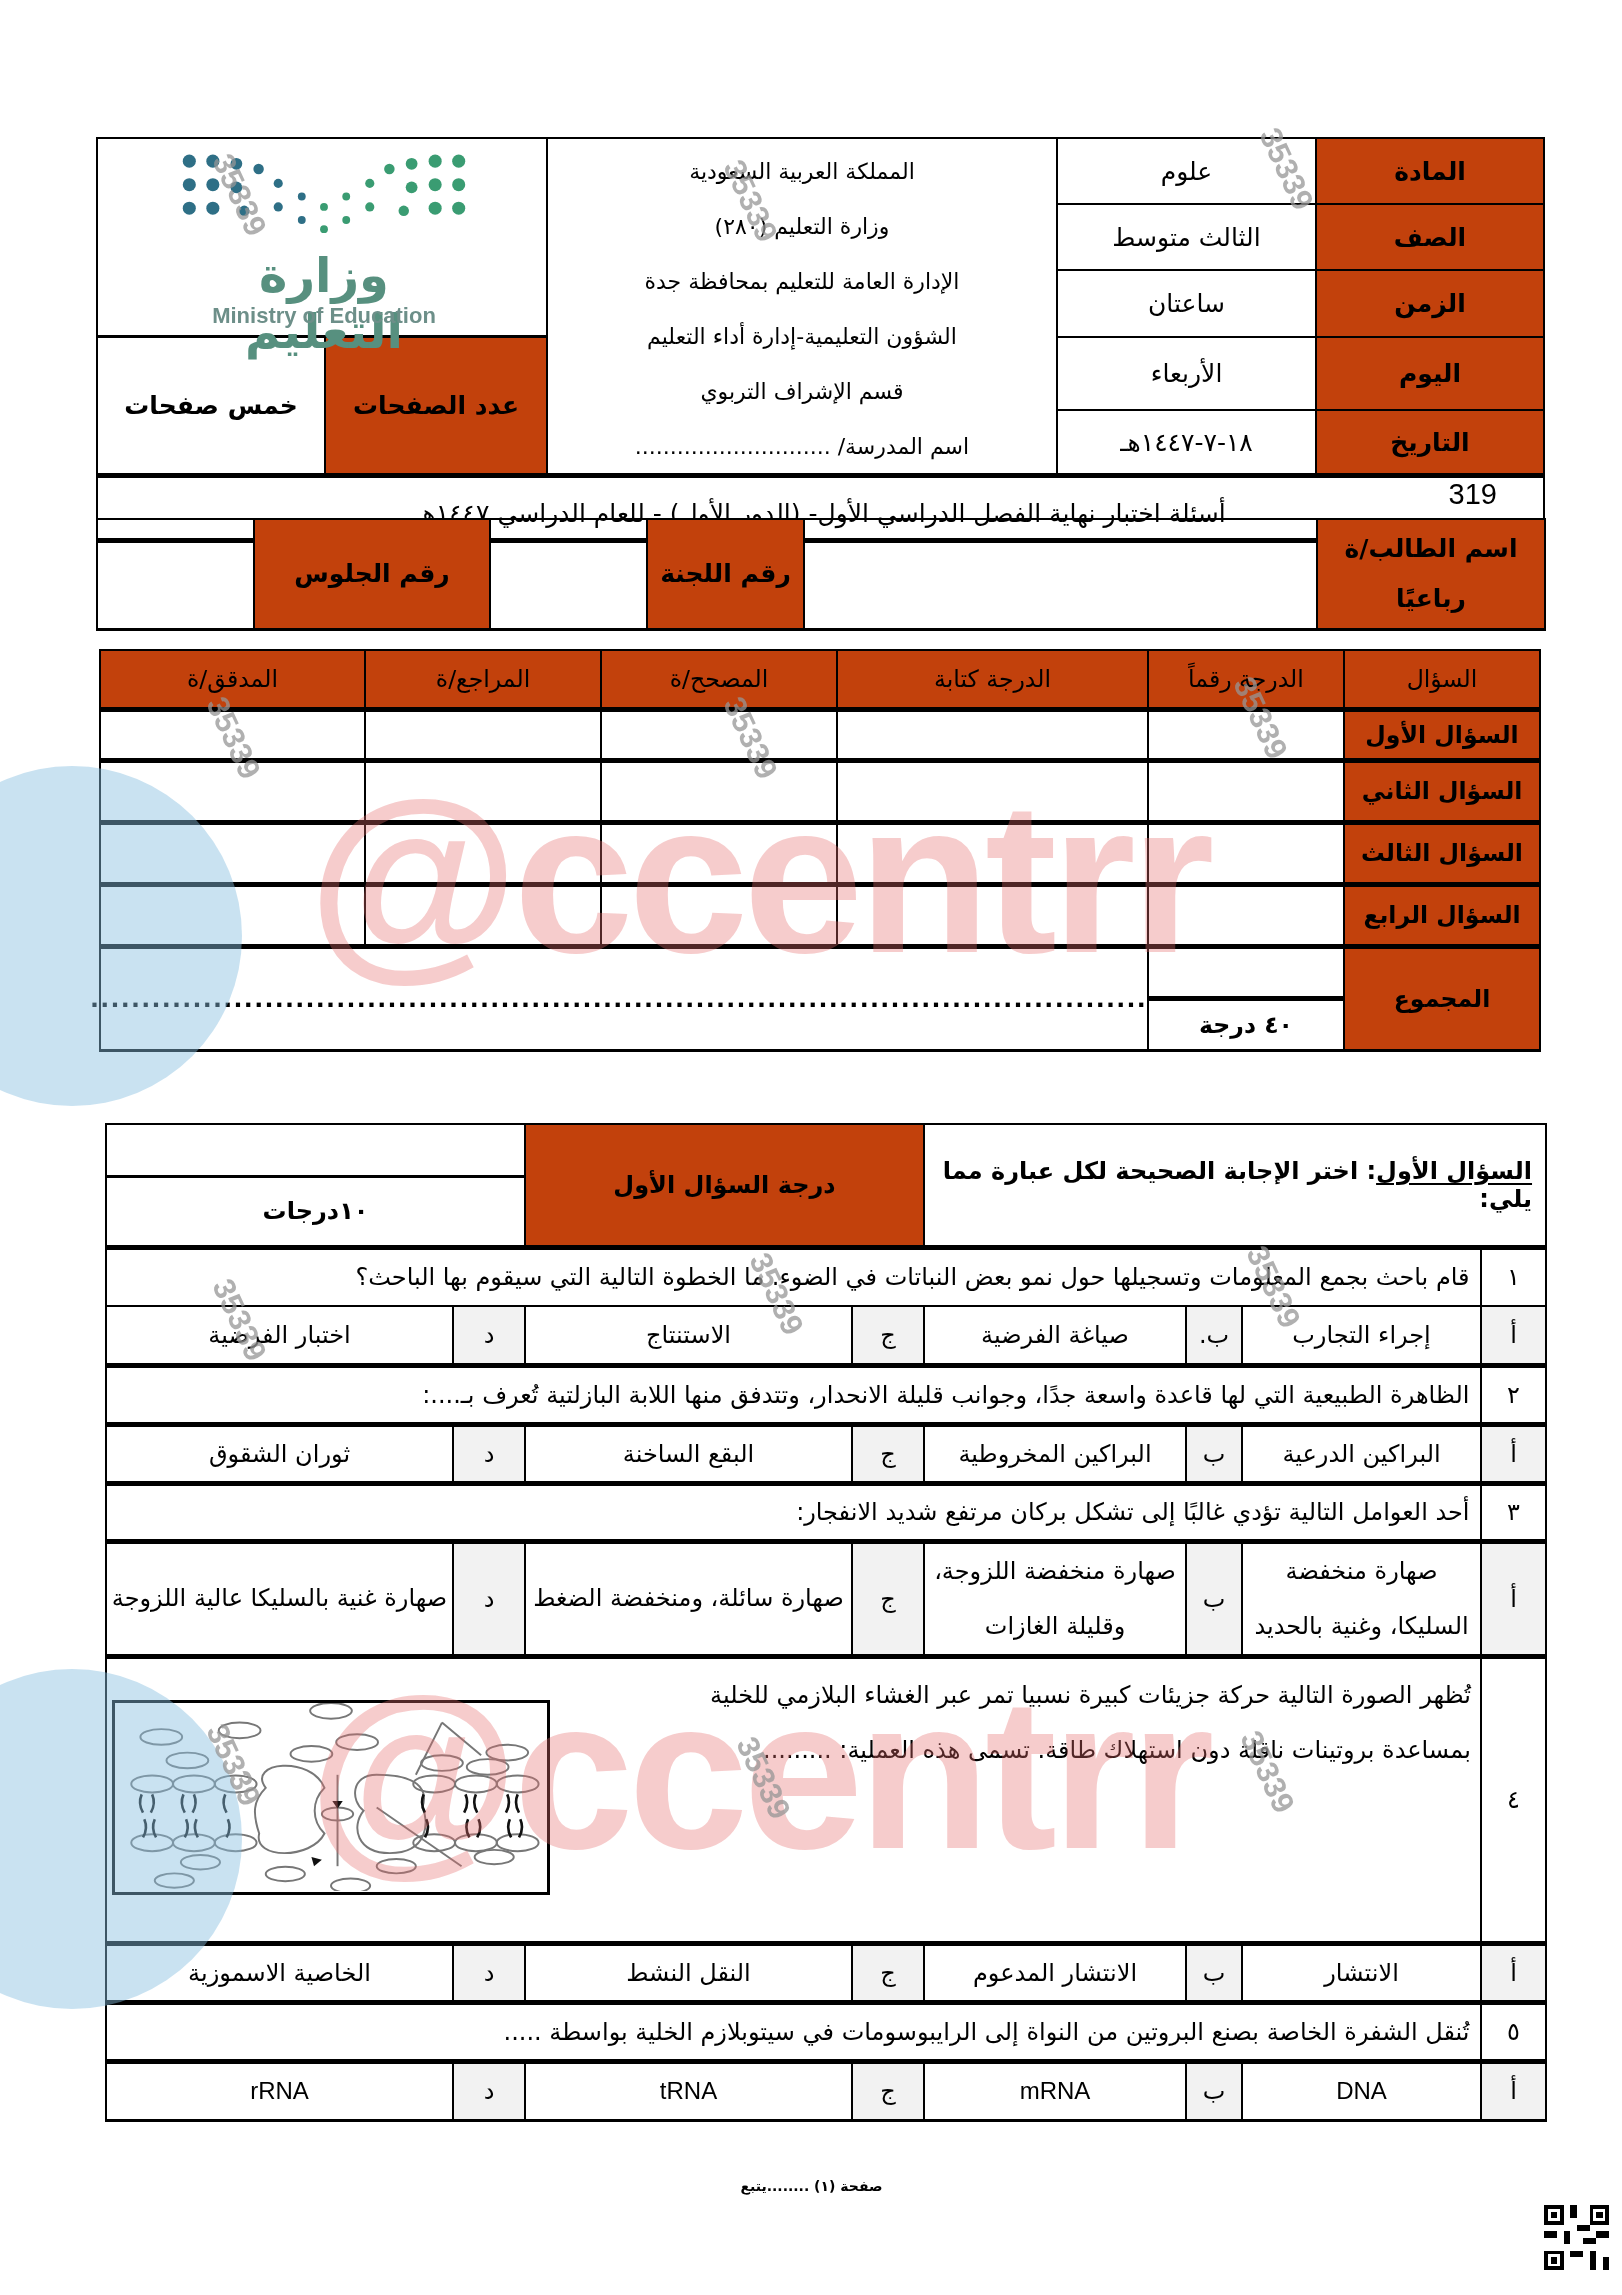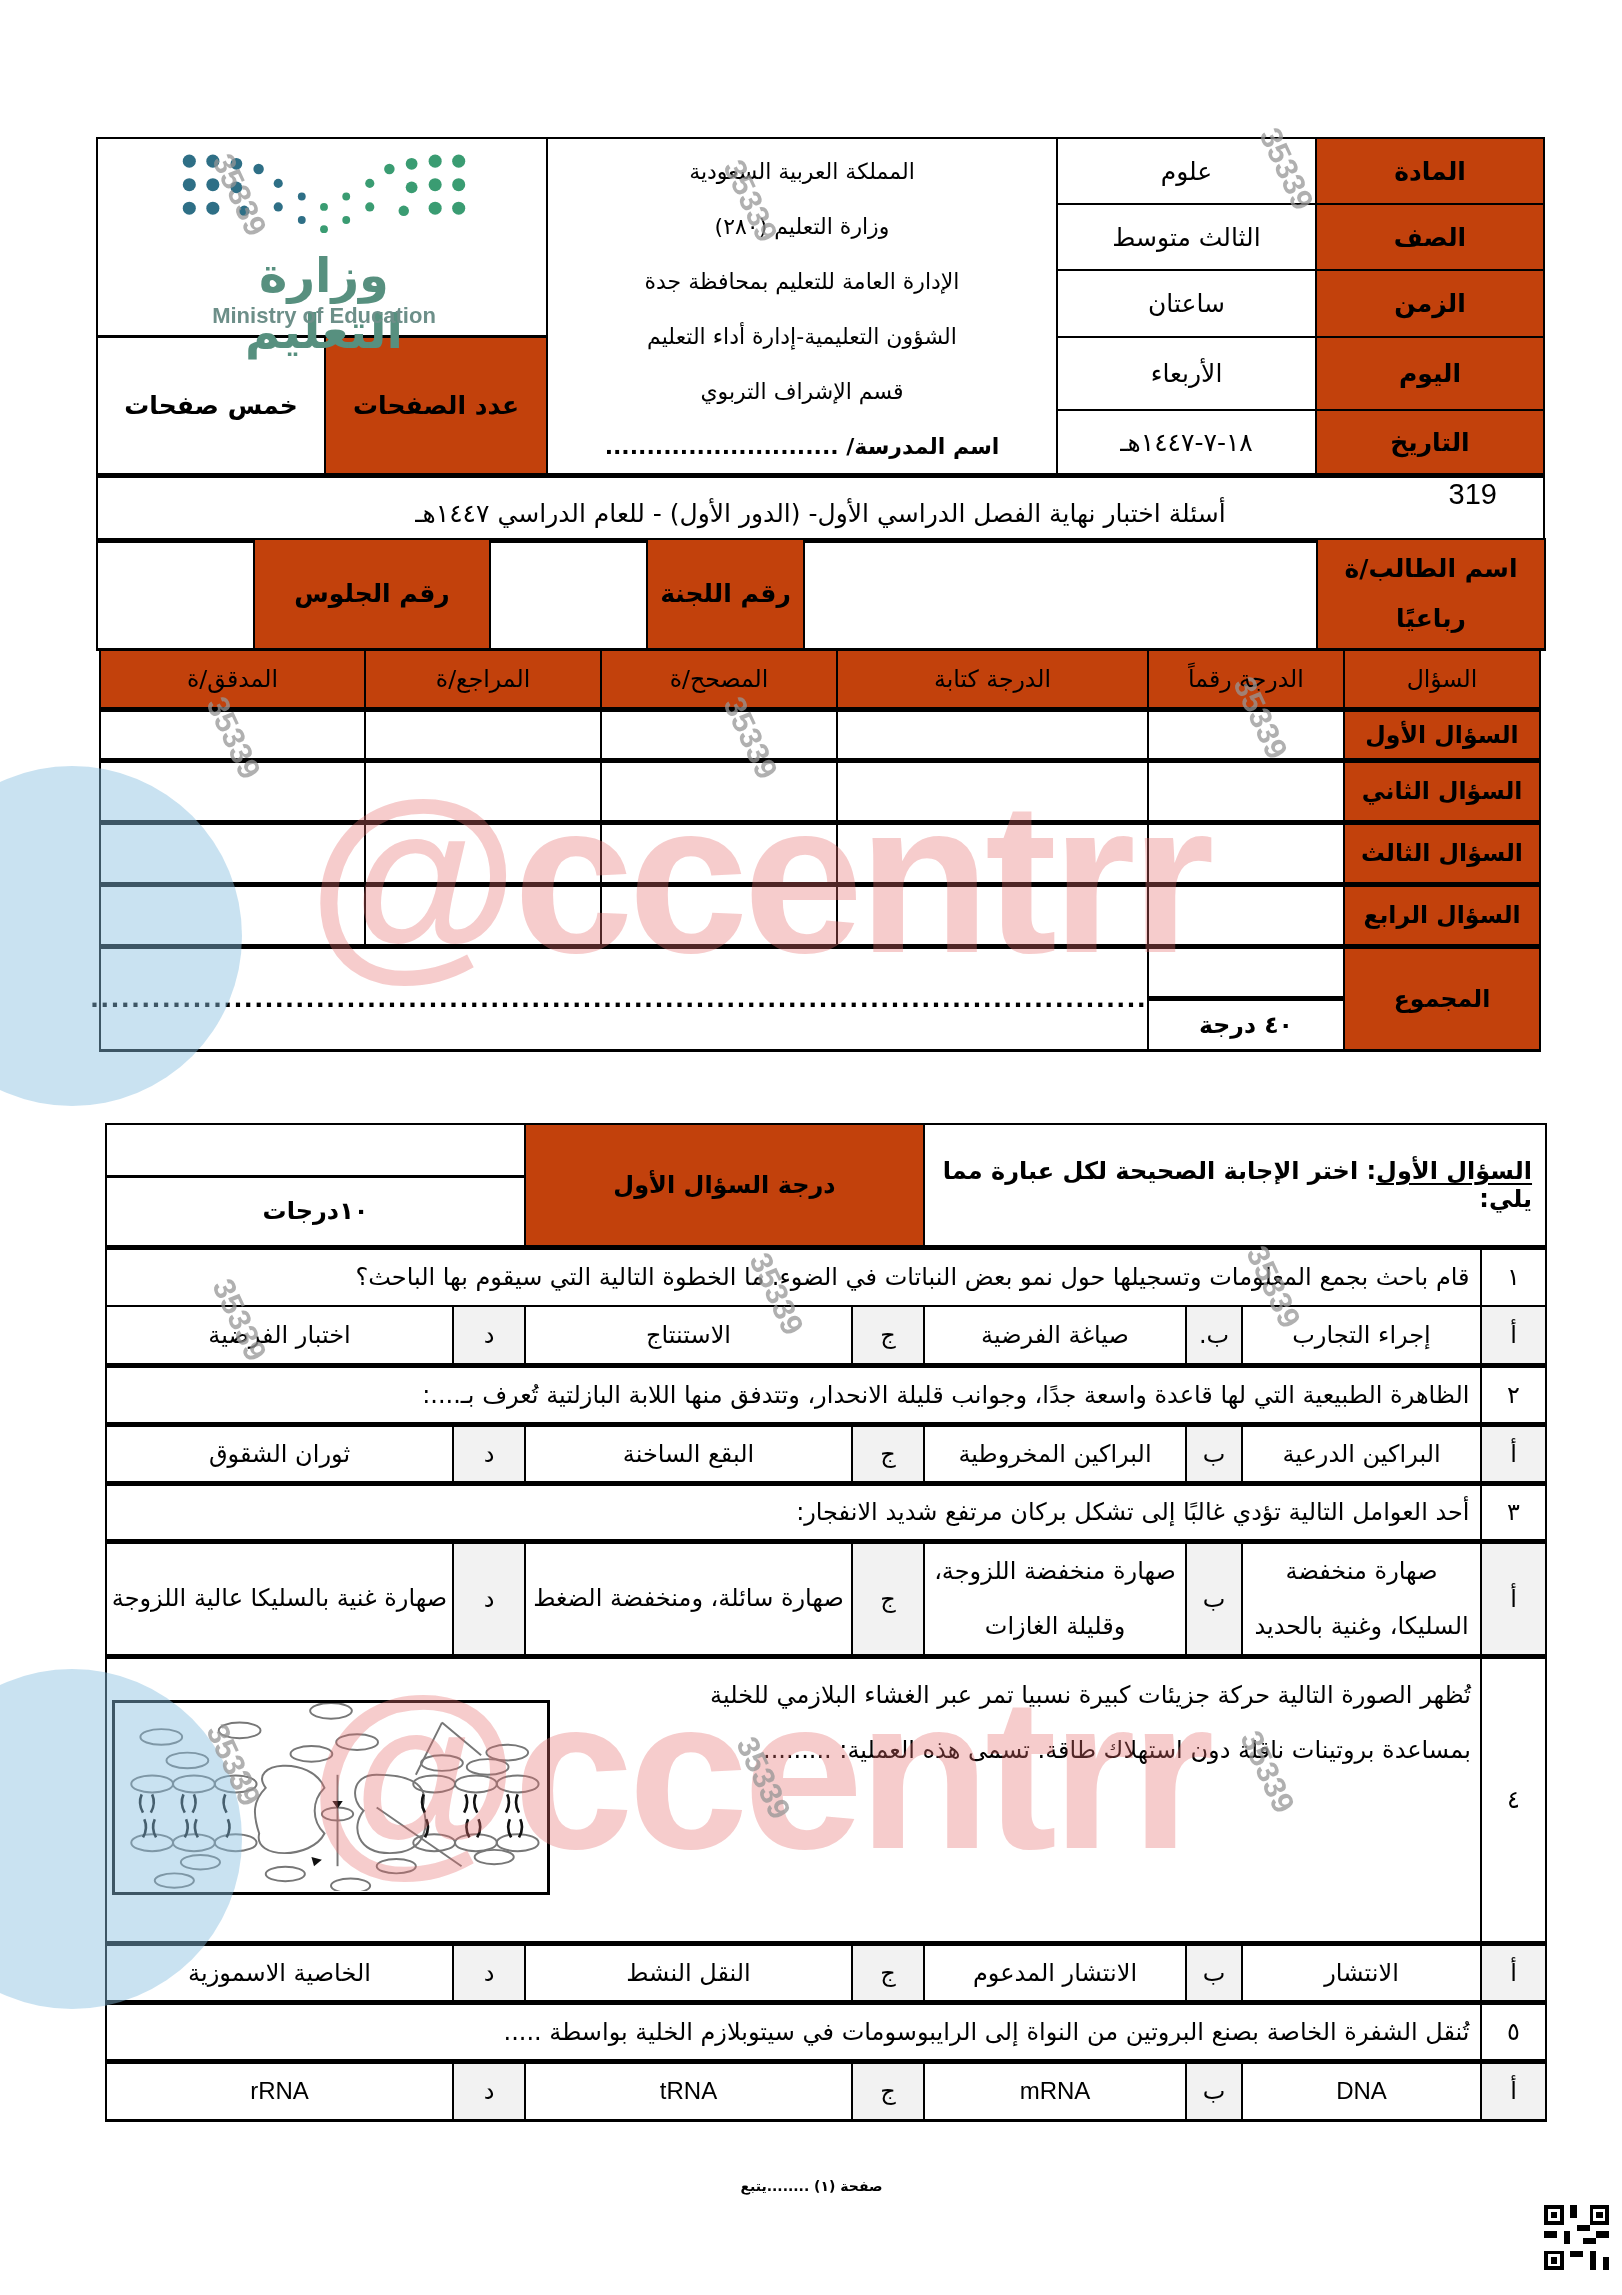--- a/index.html
+++ b/index.html
@@ -10,21 +10,21 @@
     td { border: 2px solid #000; text-align: center; vertical-align: middle; font-size: 25px; font-weight: bold; }
     .gray { background: #c2410c; }
     .thick-b { border-bottom-width: 5.9px; }
     .thick-t { border-top-width: 5.9px; margin-left: 24px; }
 
     
     #hdr { position: absolute; left: 96px; top: 137px; width: 1447px; }
     #hdr td { height: 65px; }
     .center-lines { font-weight: normal; font-size: 22px; line-height: 58px; padding-top: 3.9px; }
     .center-lines div { height: 55px; }
-    .center-lines .bold { font-weight: bold; }
+    .center-lines .bold { font-weight: normal; }
     .logo-wrap { position: relative; height: 196px; padding-left: 14px; }
     .dots { position: absolute; left: 82px; top: 13px; width: 288px; height: 85px; }
     .logo-ar { position: absolute; left: 82px; top: 108px; width: 288px; font-size: 48px; color: #57907f; font-weight: bold; letter-spacing: 1.3px; }
     .logo-en { position: absolute; left: 82px; top: 164px; width: 288px; font-size: 22px; color: #6d8f89; font-weight: bold; font-family: "Liberation Sans", sans-serif; }
     .exam-title { font-size: 25px; font-weight: bold; position: relative; height: 52px; }
     .code-num { position: absolute; right: 46px; top: -3.9px; font-weight: normal; font-family: "Liberation Sans", sans-serif; font-size: 29px; }
 
     
     #scores { position: absolute; left: 99px; top: 649px; width: 1440px; }
     #scores td { font-size: 23.6px; }
@@ -141,21 +141,21 @@
       <td colspan="5" class="thick-t thick-b">
         <div class="exam-title">
           <span class="code-num">319</span>
           <span style="line-height:63px; font-weight:normal">أسئلة اختبار نهاية الفصل الدراسي الأول- (الدور الأول) - للعام الدراسي ١٤٤٧هـ</span>
         </div>
       </td>
     </tr>
   </tbody>
     </table>
 
-  <table style="position:absolute; left:96px; top:538px; width:1447px; direction:rtl">
+  <table style="position:absolute; left:96px; top:518px; width:1447px; direction:rtl">
     <colgroup>
       <col style="width:228px">
         <col style="width:513px">
         <col style="width:157px">
         <col style="width:157px">
         <col style="width:236px">
         <col style="width:157px">
     </colgroup>
     <tbody>
         <tr>

